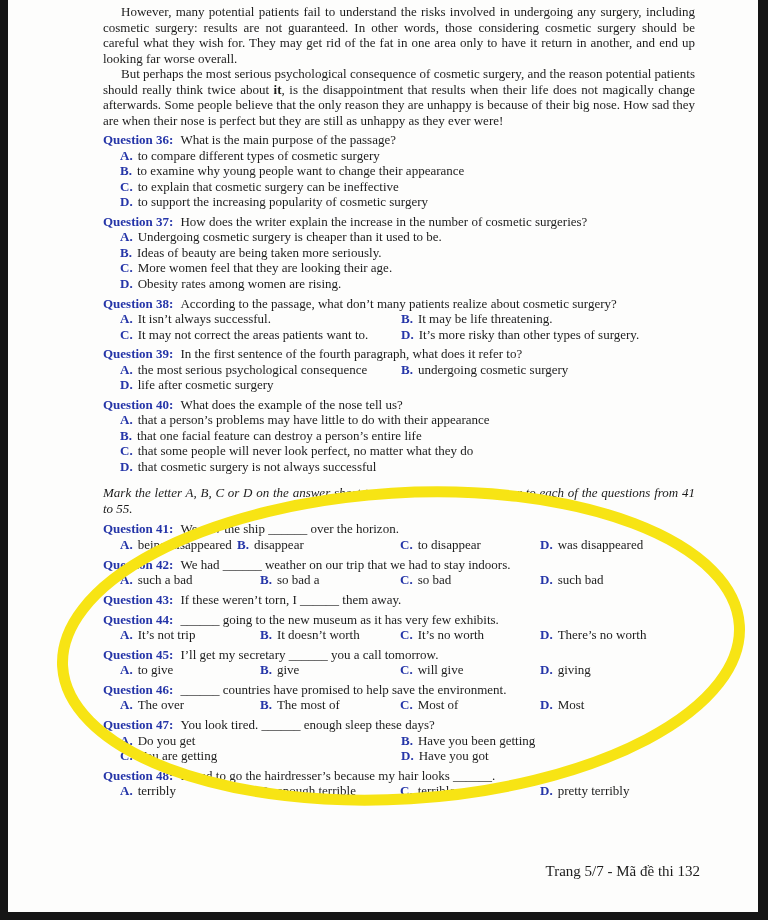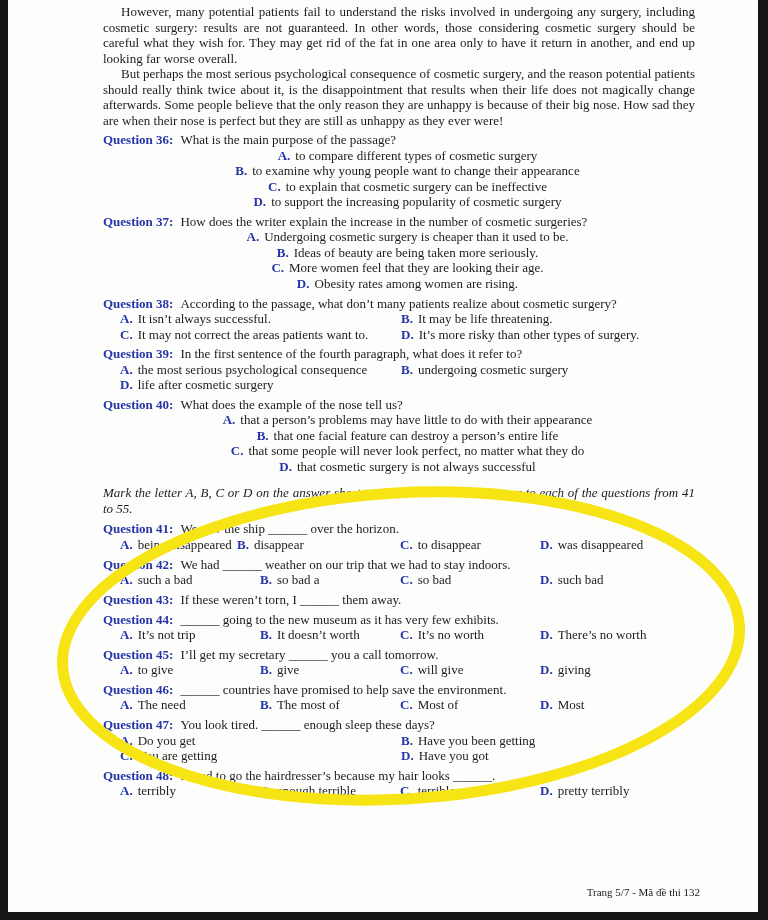--- a/index.html
+++ b/index.html
@@ -9,34 +9,34 @@
   }
   .sheet{
     position:absolute;left:8px;top:0;width:750px;height:912px;
     background:#fdfdfc;color:#1c1c1c;
   }
   .content{
     position:absolute;left:95px;top:4px;width:592px;
     font-size:13px;line-height:15.5px;
   }
   .passage p{margin:0;text-indent:18px;text-align:justify;}
-  .passage .b{font-weight:400;}
+  .passage .b{font-weight:700;}
   .question{margin-top:4.2px;}
   .q-head{text-align:left;}
   .q-label{color:#2535a8;font-weight:700;margin-right:7px;}
   .opts{padding-left:17px;}
-  .opts.list .opt{display:block;text-align:center;}
+  .opts.list .opt{display:block;}
   .opts.cols2{display:grid;grid-template-columns:281px auto;}
   .opts.grid4{display:grid;grid-template-columns:140px 140px 140px auto;}
   .opts.grid4b{display:grid;grid-template-columns:117px 163px 140px auto;}
   .opt{white-space:nowrap;overflow:visible;}
   .letter{color:#2535a8;font-weight:700;margin-right:5px;}
   .instruction{font-style:italic;margin:11px 0 5px 0;text-align:justify;text-indent:0;}
   .footer{
-    position:absolute;right:58px;bottom:14px;font-size:11px;color:#1c1c1c;
+    position:absolute;right:58px;bottom:32px;font-size:15px;color:#1c1c1c;
   }
   .marker{
     position:absolute;left:0;top:0;width:768px;height:920px;pointer-events:none;
   }
 </style>
 </head>
 <body>
 
 <div class="stage">
   <div class="sheet">
@@ -128,21 +128,21 @@
             <div class="opts grid4">
               <div class="opt"><span class="letter">A.</span><span>to give</span></div>
               <div class="opt"><span class="letter">B.</span><span>give</span></div>
               <div class="opt"><span class="letter">C.</span><span>will give</span></div>
               <div class="opt"><span class="letter">D.</span><span>giving</span></div>
             </div>
           </div>
           <div class="question">
             <div class="q-head"><span class="q-label">Question 46:</span><span class="q-text">______ countries have promised to help save the environment.</span></div>
             <div class="opts grid4">
-              <div class="opt"><span class="letter">A.</span><span>The need</span></div>
+              <div class="opt"><span class="letter">A.</span><span>The over</span></div>
               <div class="opt"><span class="letter">B.</span><span>The most of</span></div>
               <div class="opt"><span class="letter">C.</span><span>Most of</span></div>
               <div class="opt"><span class="letter">D.</span><span>Most</span></div>
             </div>
           </div>
           <div class="question">
             <div class="q-head"><span class="q-label">Question 47:</span><span class="q-text">You look tired. ______ enough sleep these days?</span></div>
             <div class="opts cols2">
               <div class="opt"><span class="letter">A.</span><span>Do you get</span></div>
               <div class="opt"><span class="letter">B.</span><span>Have you been getting</span></div>

